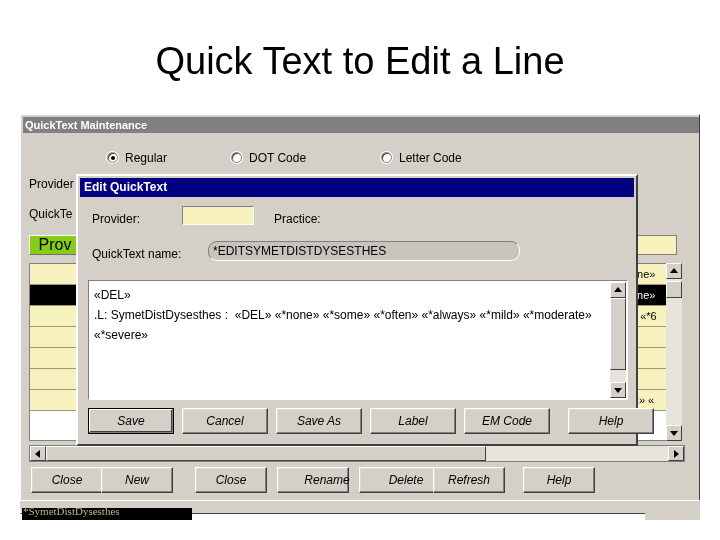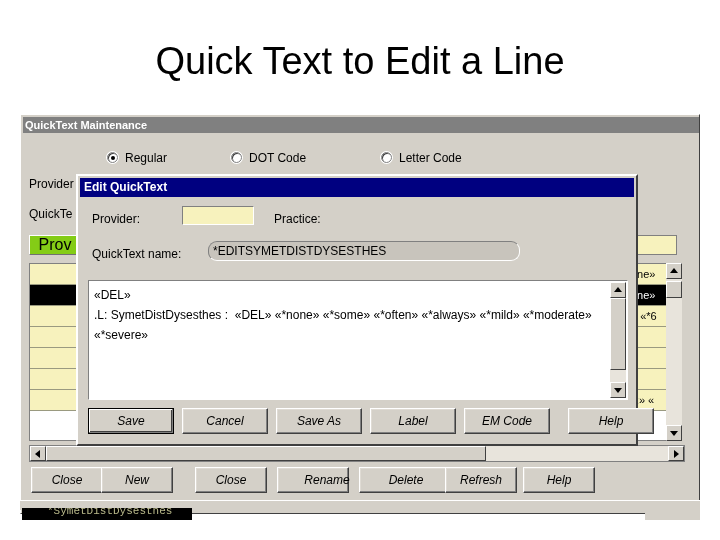--- a/index.html
+++ b/index.html
@@ -385,23 +385,22 @@
     height: 12px;
     background: #000000;
     overflow: hidden;
   }
   .status-clip span {
     position: absolute;
     left: 1px;
     top: -3px;
     font-size: 11px;
     color: #b9b98a;
-    font-family: Liberation Mono, monospace;
-    white-space: nowrap;
-    padding-left: 24px;
+    font-family: Liberation Serif, serif;
+    white-space: nowrap;
   }
   .status-bar-bg {
     position: absolute;
     left: 20px;
     top: 500px;
     width: 680px;
     height: 9px;
     background: #d4d0c8;
     border-top: 1px solid #ffffff;
   }
@@ -495,21 +494,21 @@
       </div>
       <div class="btn95" style="left:174px; top:0; width:72px; height:26px;">
         <span>Close</span>
       </div>
       <div class="btn95" style="left:256px; top:0; width:72px; height:26px;padding-left:28px;">
         <span>Rename</span>
       </div>
       <div class="btn95" style="left:338px; top:0; width:94px; height:26px;">
         <span>Delete</span>
       </div>
-      <div class="btn95" style="left:424px; top:0; width:72px; height:26px;">
+      <div class="btn95" style="left:412px; top:0; width:72px; height:26px;">
         <span>Refresh</span>
       </div>
       <div class="btn95" style="left:502px; top:0; width:72px; height:26px;">
         <span>Help</span>
       </div>
     </div>
   </div>
 
   <div class="dialog">
 

